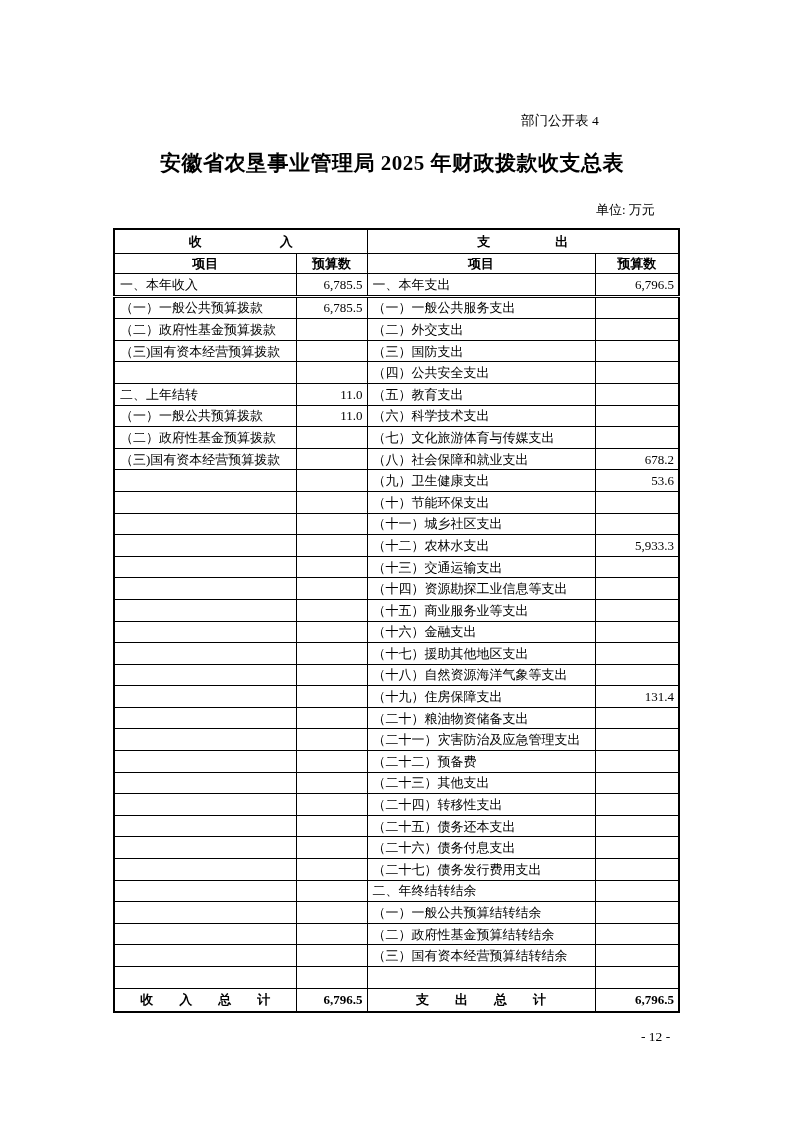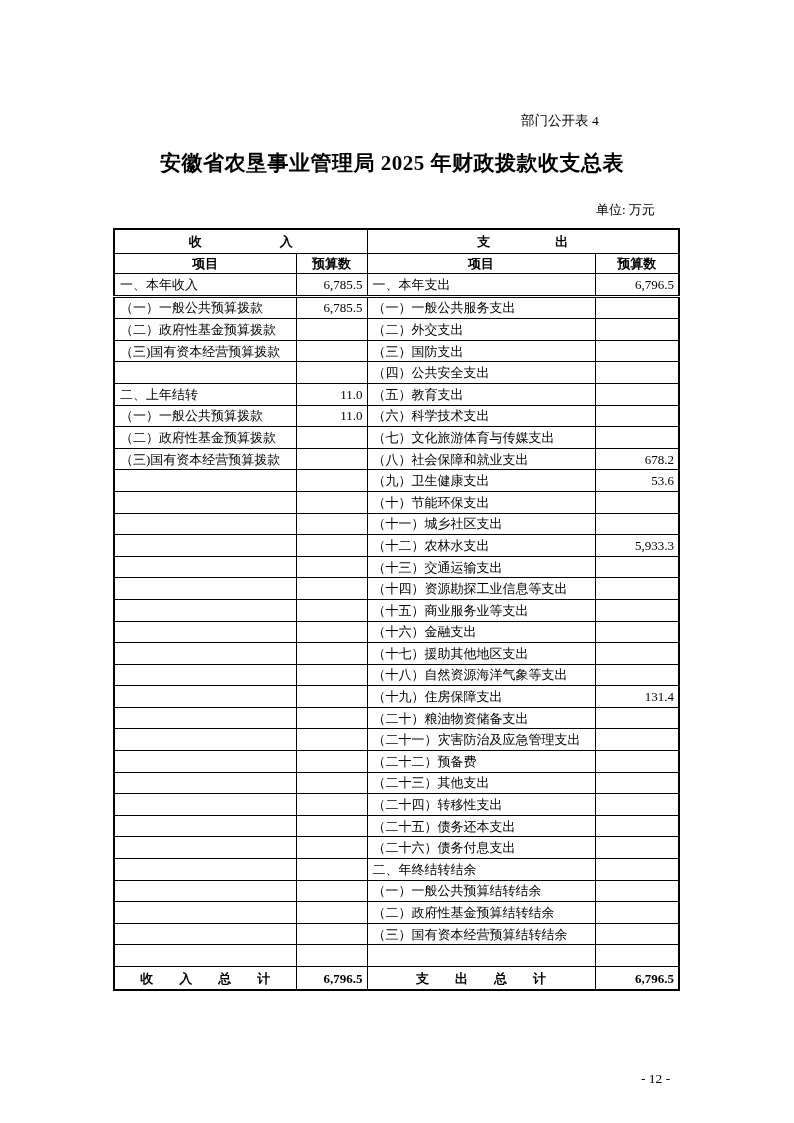--- a/index.html
+++ b/index.html
@@ -69,21 +69,21 @@
   .budget-table thead tr.colhead-row th { height: 19px; border-bottom: 1.5px solid #000; }
   .budget-table tbody td { height: 20.6px; }
   .budget-table tbody tr:first-child td { border-bottom: 3px double #000; }
   .budget-table td.item { text-align: left; padding-left: 5px; padding-right: 2px; }
   .budget-table td.num { text-align: right; padding-right: 4px; padding-left: 2px; }
   .budget-table tfoot td { height: 22px; font-weight: bold; }
   .budget-table tfoot td.total-label { text-align: center; margin-left: 44px; }
   .page-number {
     position: absolute;
     left: 641px;
-    top: 1071px;
+    top: 1029px;
     font-size: 13.5px;
     white-space: nowrap;
   }
 </style>
 </head>
 <body>
 
 <div class="page">
 
   <div class="header-note">部门公开表 4</div>
@@ -270,20 +270,26 @@
         </tr>
         <tr>
           <td class="item"></td>
           <td class="num"></td>
           <td class="item">（二十六）债务付息支出</td>
           <td class="num"></td>
         </tr>
         <tr>
           <td class="item"></td>
           <td class="num"></td>
+          <td class="item">（二十七）债务发行费用支出</td>
+          <td class="num"></td>
+        </tr>
+        <tr>
+          <td class="item"></td>
+          <td class="num"></td>
           <td class="item">二、年终结转结余</td>
           <td class="num"></td>
         </tr>
         <tr>
           <td class="item"></td>
           <td class="num"></td>
           <td class="item">（一）一般公共预算结转结余</td>
           <td class="num"></td>
         </tr>
         <tr>

